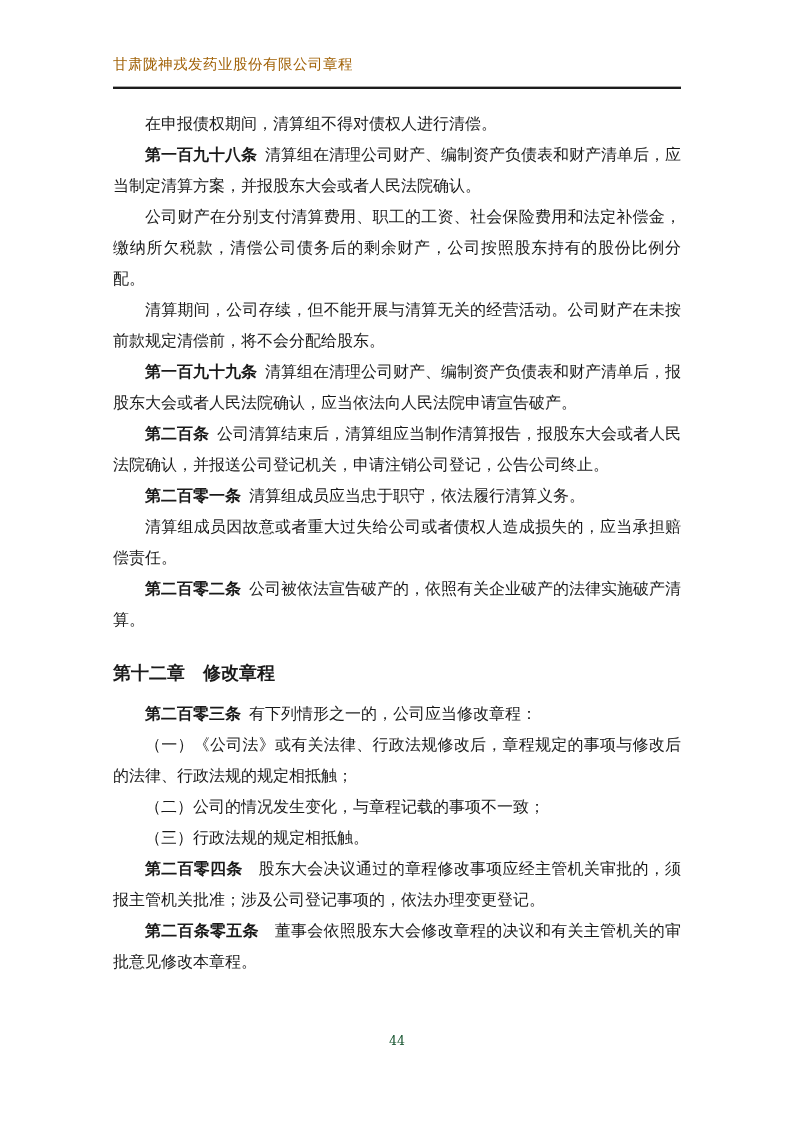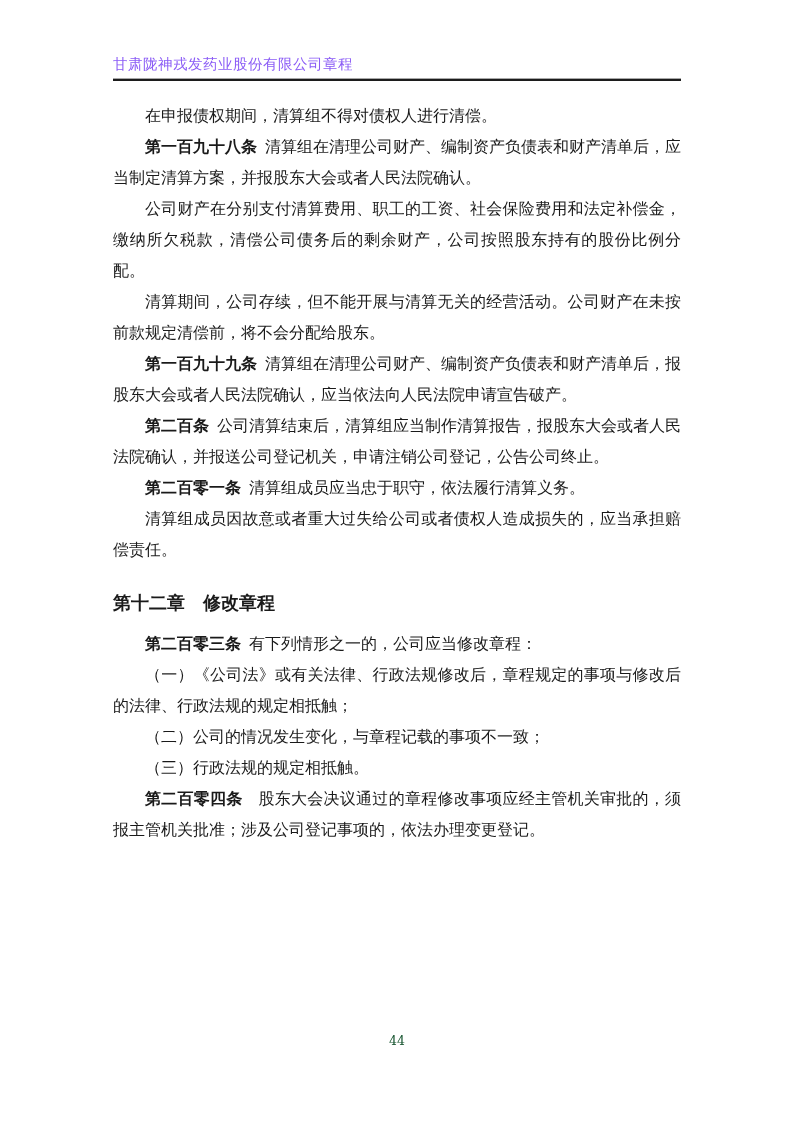--- a/index.html
+++ b/index.html
@@ -13,23 +13,23 @@
     height: 1122px;
     background: #ffffff;
     box-sizing: border-box;
     padding: 54px 113px 0 113px;
     font-family: "DejaVu Serif", "Liberation Serif", serif;
     color: #1a1a1a;
     overflow: hidden;
   }
   .page-header .header-title {
     font-size: 14.5px;
-    color: #8b5cf6;
+    color: #a16207;
     line-height: 1.4;
-    padding-bottom: 4px;
+    padding-bottom: 12px;
     letter-spacing: 0.5px;
   }
   .header-rule {
     height: 0;
     border-top: 1px solid #a8a8a8;
     border-bottom: 2px solid #1c1c1c;
   }
   .doc-body {
     margin-top: 21px;
   }
@@ -79,24 +79,26 @@
 
   <main class="doc-body" id="doc-body">
       <p class="para"><span>在申报债权期间，清算组不得对债权人进行清偿。</span></p>
       <p class="para"><b class="article-no">第一百九十八条</b><span>清算组在清理公司财产、编制资产负债表和财产清单后，应当制定清算方案，并报股东大会或者人民法院确认。</span></p>
       <p class="para"><span>公司财产在分别支付清算费用、职工的工资、社会保险费用和法定补偿金，缴纳所欠税款，清偿公司债务后的剩余财产，公司按照股东持有的股份比例分配。</span></p>
       <p class="para"><span>清算期间，公司存续，但不能开展与清算无关的经营活动。公司财产在未按前款规定清偿前，将不会分配给股东。</span></p>
       <p class="para"><b class="article-no">第一百九十九条</b><span>清算组在清理公司财产、编制资产负债表和财产清单后，报股东大会或者人民法院确认，应当依法向人民法院申请宣告破产。</span></p>
       <p class="para"><b class="article-no">第二百条</b><span>公司清算结束后，清算组应当制作清算报告，报股东大会或者人民法院确认，并报送公司登记机关，申请注销公司登记，公告公司终止。</span></p>
       <p class="para"><b class="article-no">第二百零一条</b><span>清算组成员应当忠于职守，依法履行清算义务。</span></p>
       <p class="para"><span>清算组成员因故意或者重大过失给公司或者债权人造成损失的，应当承担赔偿责任。</span></p>
+      <p class="para"><b class="article-no">第二百零二条</b><span>公司被依法宣告破产的，依照有关企业破产的法律实施破产清算。</span></p>
       <h2 class="chapter-heading">第十二章　修改章程</h2>
       <p class="para"><b class="article-no">第二百零三条</b><span>有下列情形之一的，公司应当修改章程：</span></p>
       <p class="para"><span>（一）《公司法》或有关法律、行政法规修改后，章程规定的事项与修改后的法律、行政法规的规定相抵触；</span></p>
       <p class="para"><span>（二）公司的情况发生变化，与章程记载的事项不一致；</span></p>
       <p class="para"><span>（三）行政法规的规定相抵触。</span></p>
       <p class="para"><b class="article-no wide">第二百零四条</b><span>股东大会决议通过的章程修改事项应经主管机关审批的，须报主管机关批准；涉及公司登记事项的，依法办理变更登记。</span></p>
+      <p class="para"><b class="article-no wide">第二百条零五条</b><span>董事会依照股东大会修改章程的决议和有关主管机关的审批意见修改本章程。</span></p>
     </main>
 
   <footer class="page-footer">
     <span class="page-number">44</span>
   </footer>
 </div>
 
 </body></html>

